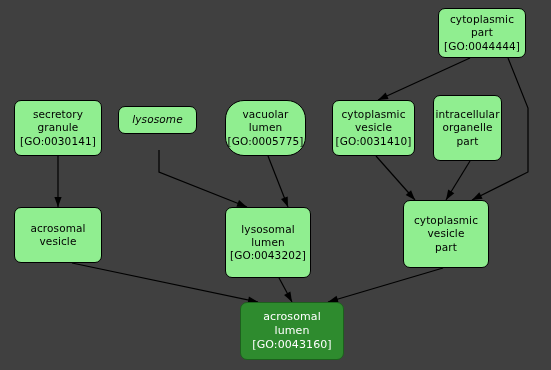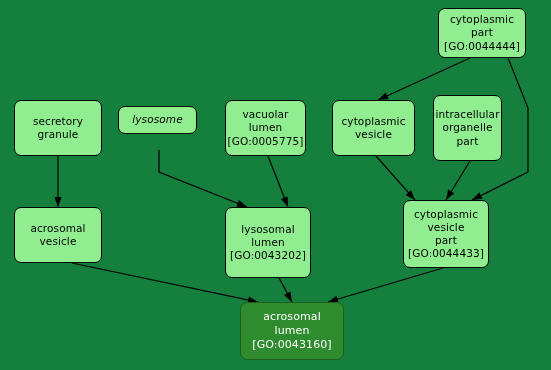--- a/index.html
+++ b/index.html
@@ -1,18 +1,18 @@
 <!DOCTYPE html>
 <html><head>
 <meta charset="utf-8">
 <style>
   html,body{margin:0;padding:0;background:#ffffff;}
   body{width:551px;height:370px;overflow:hidden;
        font-family:"DejaVu Sans","Liberation Sans",sans-serif;}
-  #canvas{position:relative;width:551px;height:370px;background:#15803d;}
+  #canvas{position:relative;width:551px;height:370px;background:#404040;}
   #edges{position:absolute;left:0;top:0;width:551px;height:370px;}
   .node{position:absolute;box-sizing:border-box;border:1px solid #000000;
         border-radius:7px;display:flex;flex-direction:column;
         align-items:center;justify-content:center;text-align:center;
         font-size:10.5px;line-height:13.2px;letter-spacing:0.1px;}
   .node.light{background:#90ee90;color:#000000;}
   .node.target{background:#2e8b2e;color:#ffffff;border-color:#1d5f1d;
                font-size:11px;line-height:14px;}
   .node .ln{display:block;white-space:nowrap;}
 </style>
@@ -43,51 +43,52 @@
       <polygon points="328,302 338.61033551797055,302.61707389840444 336.56898835135695,295.71251730544657" fill="#000000"></polygon>
     </svg>
 <div class="node light" style="left: 438px; top: 8px; width: 88px; height: 50px;">
       <span class="ln">cytoplasmic</span>
       <span class="ln">part</span>
       <span class="ln">[GO:0044444]</span>
     </div>
     <div class="node light" style="left: 14px; top: 100px; width: 88px; height: 56px;">
       <span class="ln">secretory</span>
       <span class="ln">granule</span>
+      <span class="ln">[GO:0030141]</span>
     </div>
     <div class="node light" style="left: 118px; top: 106px; width: 79px; height: 28px; font-style: italic;">
       <span class="ln">lysosome</span>
     </div>
-    <div class="node light" style="left: 225px; top: 100px; width: 81px; height: 56px;">
+    <div class="node light" style="left: 225px; top: 100px; width: 81px; height: 56px; border-radius: 19px;">
       <span class="ln">vacuolar</span>
       <span class="ln">lumen</span>
       <span class="ln">[GO:0005775]</span>
     </div>
     <div class="node light" style="left: 332px; top: 100px; width: 83px; height: 56px;">
       <span class="ln">cytoplasmic</span>
       <span class="ln">vesicle</span>
+      <span class="ln">[GO:0031410]</span>
     </div>
     <div class="node light" style="left: 433px; top: 95px; width: 69px; height: 66px;">
       <span class="ln">intracellular</span>
       <span class="ln">organelle</span>
       <span class="ln">part</span>
     </div>
     <div class="node light" style="left: 14px; top: 207px; width: 88px; height: 56px;">
       <span class="ln">acrosomal</span>
       <span class="ln">vesicle</span>
     </div>
     <div class="node light" style="left: 225px; top: 207px; width: 86px; height: 71px;">
       <span class="ln">lysosomal</span>
       <span class="ln">lumen</span>
       <span class="ln">[GO:0043202]</span>
     </div>
     <div class="node light" style="left: 403px; top: 200px; width: 86px; height: 68px;">
       <span class="ln">cytoplasmic</span>
       <span class="ln">vesicle</span>
       <span class="ln">part</span>
-      <span class="ln">[GO:0044433]</span>
     </div>
     <div class="node target" style="left: 240px; top: 302px; width: 104px; height: 58px;">
       <span class="ln">acrosomal</span>
       <span class="ln">lumen</span>
       <span class="ln">[GO:0043160]</span>
     </div>
   </div>
 
 </body></html>

